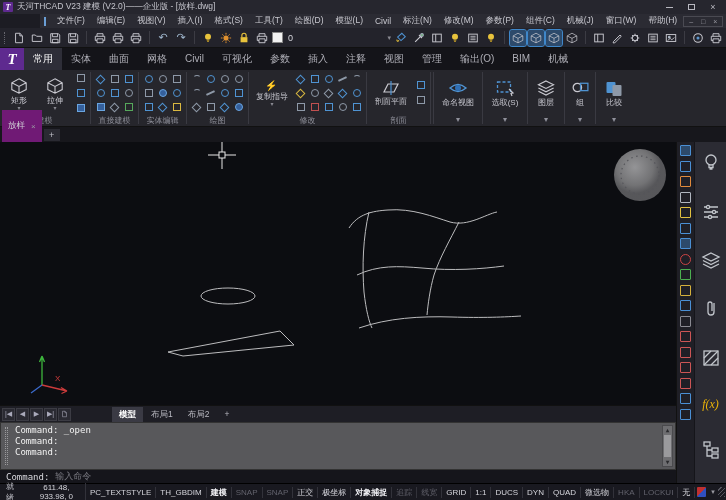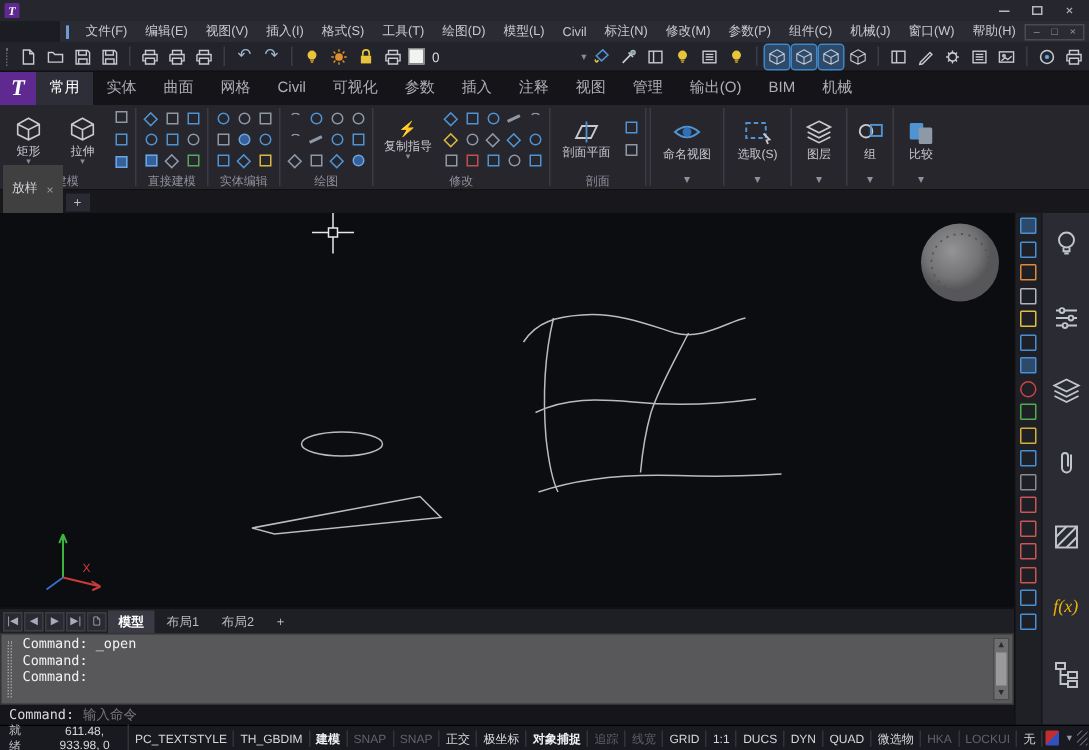--- a/index.html
+++ b/index.html
@@ -66,36 +66,36 @@
   .shape.di { transform:rotate(45deg); width:7px; height:7px; }
   .shape.ln { height:2px; border:none; background:#8e99a8; width:9px; transform:rotate(-25deg); }
   .shape.arc { border-color:#8e99a8 transparent transparent transparent; border-radius:50%; }
   .shape.g { border-color:#56a85c; }
   .shape.y { border-color:#d9b840; }
   .shape.r { border-color:#c05050; }
   .bolt { color:#e8c33c; font-size:10px; }
 
   
   .doctabs { height:15px; background:#17171c; display:flex; align-items:flex-end; gap:2px; padding:0 2px; }
-  .dtab { background:#404040; color:#d0d0d6; font-size:8.5px; height:14px; display:flex; align-items:center; gap:6px; padding:16px 6px; }
+  .dtab { background:#701a75; color:#d0d0d6; font-size:8.5px; height:14px; display:flex; align-items:center; gap:6px; padding:16px 6px; }
   .dtab .x { color:#9a9aa2; font-size:8px; }
   .dadd { background:#2a2a32; color:#c0c0c8; width:16px; height:12px; font-size:9px; display:flex; align-items:center; justify-content:center; margin-bottom:1px; }
 
   
   .mainrow { display:flex; height:341px; }
   .canvascol { width:676px; display:flex; flex-direction:column; }
   .canvas { position:relative; height:263px; background:#0c0d11; }
   .canvas svg { position:absolute; left:0; top:0; }
 
   
   .layoutbar { height:17px; background:#1e1e25; display:flex; align-items:center; gap:1px; padding:0 2px; border-top:1px solid #111; }
   .lnav { min-width:13px; height:13px; background:#2a2a32; border:1px solid #3c3c44; color:#aab; font-size:7px;
           display:flex; align-items:center; justify-content:center; padding:0 1px; }
   .ltab { padding:0 7px; height:15px; line-height:15px; font-size:8.5px; color:#b8b8c0; }
-  .ltab.active { background:#3a3a44; color:#fff; font-weight:bold; }
+  .ltab.active { background:#3a3a44; color:#fff; font-weight:bold;margin-left:40px; }
 
   
   .cmdhist { position:relative; height:48px; background:#58585b; border:1px solid #333; padding:2px 14px 0 14px;
              font-family:"DejaVu Sans Mono", monospace; font-size:9px; color:#f2f2f2; }
   .cmdhist .lgrip { position:absolute; left:4px; top:4px; bottom:4px; width:3px; border-left:1px dotted #9a9a9d; border-right:1px dotted #9a9a9d; }
   .cline { height:11px; line-height:11px; white-space:pre; }
   .cscroll { position:absolute; right:2px; top:2px; bottom:2px; width:11px; background:#6e6e71; border:1px solid #4a4a4d;
              display:flex; flex-direction:column; justify-content:space-between; align-items:center; }
   .cscroll .sarrow { font-size:6px; color:#2a2a2d; line-height:8px; }
   .cscroll .thumb { flex:1; width:7px; background:#9a9a9d; margin:1px 0; }
@@ -241,20 +241,21 @@
         <rect x="11" y="15" width="6" height="4"></rect>
         <path d="M6,7 V11 H11 M6,11 V17 H11"></path>
       </g>
   </defs>
 </svg>
 
 <div class="app">
 
   <div class="titlebar">
     <div class="applogo">T</div>
+    <div class="title-text">天河THCAD V23 建模 (V2.0)——企业版 - [放样.dwg]</div>
     <div class="winbtns">
       <div class="winbtn">
           <span class="bar"></span>
         </div>
       <div class="winbtn">
           <span class="box"></span>
         </div>
       <div class="winbtn">×</div>
     </div>
   </div>

